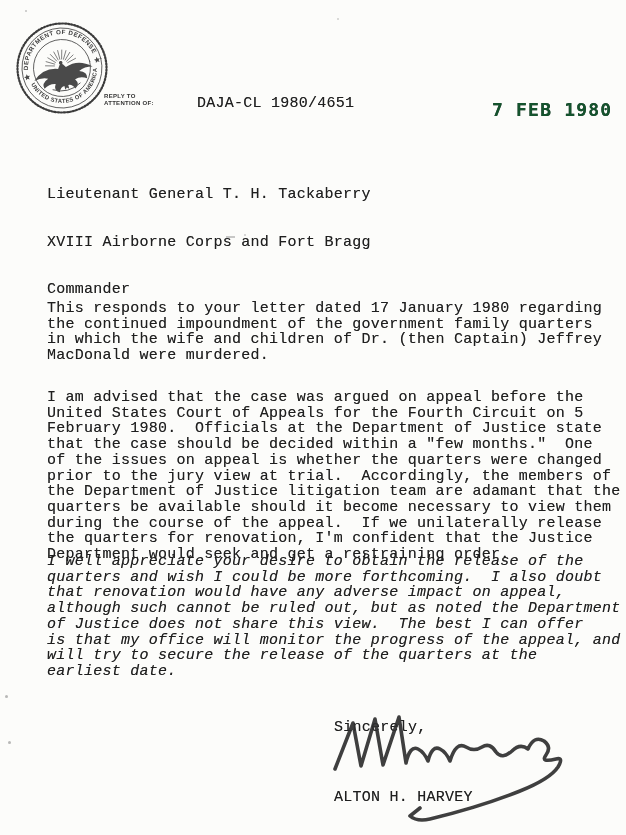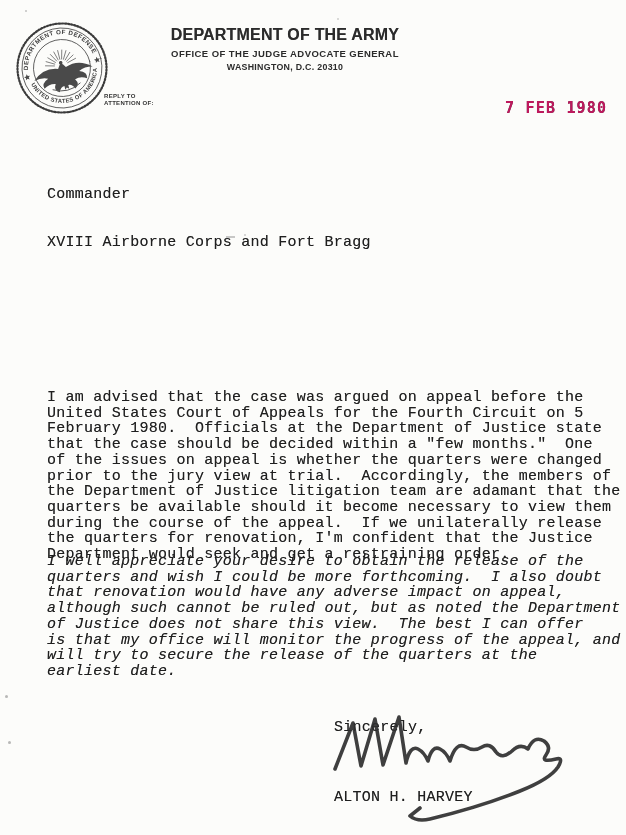--- a/index.html
+++ b/index.html
@@ -43,27 +43,27 @@
     font-size: 6px;
     font-weight: bold;
     line-height: 7px;
     letter-spacing: 0.3px;
     color: #333;
     white-space: pre;
   }
   .ref-number { left: 197px; top: 96px; }
   .date-stamp {
     position: absolute;
-    left: 505px;
+    left: 492px;
     top: 99px;
     font-family: "DejaVu Sans Mono", monospace;
     font-weight: bold;
-    font-size: 15px;
+    font-size: 18px;
     letter-spacing: 1.2px;
-    color: #be185d;
+    color: #14532d;
     text-shadow: 0 0 0.6px #444;
   }
   .recipient  { left: 47px;  top: 156px; }
   .salutation { left: 47px;  top: 272px; }
   .para-1     { left: 47px;  top: 301px; }
   .para-2     { left: 47px;  top: 390px; }
   .para-3     { left: 47px;  top: 554px; font-style: italic; }
   .sincerely  { left: 334px; top: 720px; }
   .sig-block  { left: 334px; top: 759px; }
   .seal-box   { position: absolute; left: 14px; top: 20px; width: 96px; height: 96px; }
@@ -111,36 +111,37 @@
 
         <g>
           <path d="M18,54 Q30,43 44,48 Q46,44 48,43 Q50,44 52,48 Q66,43 78,54 Q70,52 64,55 Q72,58 70,64 Q64,60 58,62 Q62,68 56,71 Q54,66 50,66 L50,70 48,68 46,70 46,66 Q42,66 40,71 Q34,68 38,62 Q32,60 26,64 Q24,58 32,55 Q26,52 18,54 Z" fill="#4a4a4a"></path>
           <circle cx="48" cy="42.6" r="1.8" fill="#4a4a4a"></circle>
           <path d="M34,67 Q48,75 62,67" fill="none" stroke="#555" stroke-width="0.9"></path>
         </g>
       </g>
     </svg>
   </div>
 
-  <div class="lh-wrap">
-    <div class="lh-dept">DEPARTMENT OF THE ARMY</div>
-    <div class="lh-office">OFFICE OF THE JUDGE ADVOCATE GENERAL</div>
-    <div class="lh-city">WASHINGTON, D.C.  20310</div>
-  </div>
 
   <div class="reply-label">REPLY TO
 ATTENTION OF:</div>
+  <div class="tw ref-number">DAJA-CL 1980/4651</div>
   <div class="date-stamp">7 FEB 1980</div>
 
   <div class="tw recipient">
+    <div>Lieutenant General T. H. Tackaberry</div>
+    <div>XVIII Airborne Corps and Fort Bragg</div>
     <div>Commander</div>
-    <div>XVIII Airborne Corps and Fort Bragg</div>
   </div>
 
 
+  <div class="tw para-1">This responds to your letter dated 17 January 1980 regarding
+the continued impoundment of the government family quarters
+in which the wife and children of Dr. (then Captain) Jeffrey
+MacDonald were murdered.</div>
   <div class="tw para-2">I am advised that the case was argued on appeal before the
 United States Court of Appeals for the Fourth Circuit on 5
 February 1980.  Officials at the Department of Justice state
 that the case should be decided within a "few months."  One
 of the issues on appeal is whether the quarters were changed
 prior to the jury view at trial.  Accordingly, the members of
 the Department of Justice litigation team are adamant that the
 quarters be available should it become necessary to view them
 during the course of the appeal.  If we unilaterally release
 the quarters for renovation, I'm confident that the Justice

